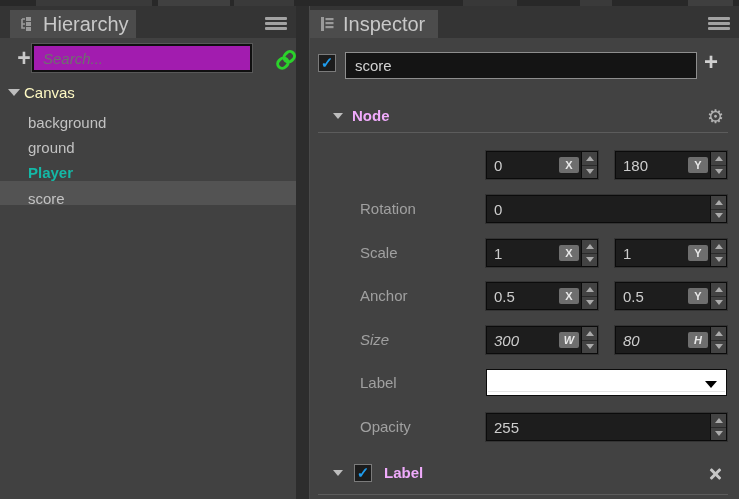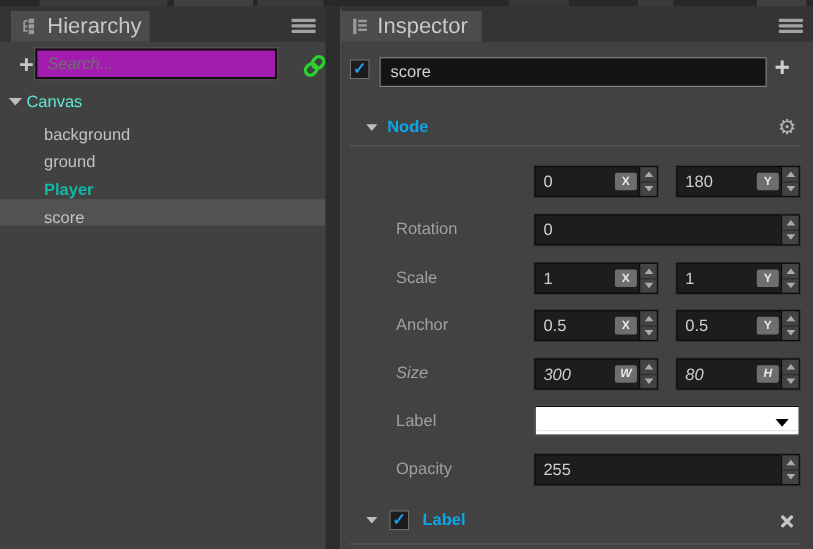--- a/index.html
+++ b/index.html
@@ -31,37 +31,37 @@
     color:#d0d0d0;font-size:15px;padding:0 9px;font-family:"Liberation Sans",sans-serif;outline:none;}
   .search::placeholder{color:#6f6f6f;font-style:italic;}
   .linkicon{position:absolute;left:274px;top:42px;width:22px;height:26px;transform:rotate(45deg);cursor:pointer;}
   .linkicon span{display:block;width:12px;height:14px;border:3px solid #2bd22b;border-radius:6px;margin:0 auto;}
   .linkicon span+span{margin-top:-5px;}
   
   .trow{position:absolute;left:0;width:296px;height:25px;display:flex;align-items:center;cursor:pointer;}
   .trow .tlabel{font-size:15px;color:#c2c2c2;}
   .trow.selected{background:#535353;height:24px;}
   .trow.prefab .tlabel{color:#14b8a6;font-weight:bold;}
-  .trow.root .tlabel{color:#5eead4;}
+  .trow.root .tlabel{color:#fef9c3;}
   .tri{width:0;height:0;border-left:6px solid transparent;border-right:6px solid transparent;
     border-top:7px solid #bdbdbd;display:inline-block;cursor:pointer;}
   .tree-tri{position:absolute;left:8px;top:9px;}
-  .ind1{padding-left:24px;} .ind2{padding-left:40px;margin-top:10px;}
+  .ind1{padding-left:24px;} .ind2{padding-left:28px;margin-top:10px;}
   
   .checkbox{position:absolute;width:18px;height:18px;background:#1c1c1c;border:1px solid #7b7b7b;
     color:#1f9ced;font-size:15px;font-weight:bold;text-align:center;line-height:16px;cursor:pointer;}
   .nameinput{position:absolute;left:35px;top:46px;width:352px;height:27px;
     background:#141414;border:1px solid #8e8e8e;color:#d2d2d2;font-size:15px;padding:0 9px;
     font-family:"Liberation Sans",sans-serif;outline:none;}
   .i-plus{position:absolute;right:16px;top:44px;width:24px;height:24px;
     font-size:24px;font-weight:bold;color:#d0d0d0;text-align:center;line-height:24px;cursor:pointer;}
   
   .sechead{position:absolute;left:0;right:0;height:24px;}
   .sechead .tri{position:absolute;left:23px;top:8px;border-left-width:5px;border-right-width:5px;border-top-width:6px;}
-  .sechead .sectitle{position:absolute;font-size:15px;font-weight:bold;color:#0ea5e9;top:2px;}
+  .sechead .sectitle{position:absolute;font-size:15px;font-weight:bold;color:#f0abfc;top:2px;}
   .gear{position:absolute;right:15px;top:0px;font-size:19px;color:#b3b3b3;cursor:pointer;line-height:24px;}
   .xicon{position:absolute;right:16px;top:4px;width:16px;height:16px;cursor:pointer;}
   .xicon::before,.xicon::after{content:"";position:absolute;left:7px;top:1px;width:3px;height:14px;background:#c6c6c6;border-radius:1px;}
   .xicon::before{transform:rotate(45deg);} .xicon::after{transform:rotate(-45deg);}
   .divline{position:absolute;left:8px;width:410px;height:1px;background:#5c5c5c;}
   
   .prow{position:absolute;left:0;right:0;height:28px;}
   .plabel{position:absolute;left:50px;top:0;font-size:15px;color:#a0a0a0;line-height:28px;}
   .nfield{position:absolute;top:0;height:28px;background:#1d1d1d;border:1px solid #0b0b0b;
     display:flex;align-items:center;box-shadow:0 0 0 1px #333;}

